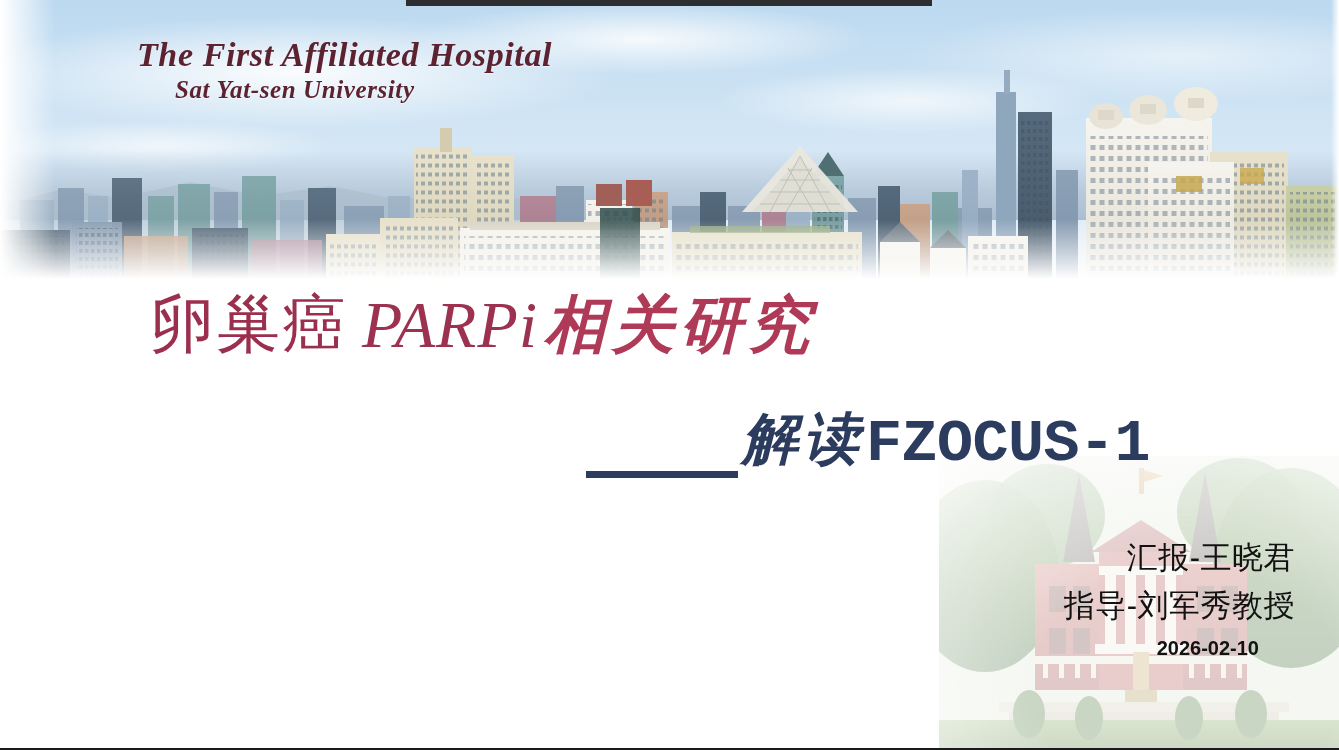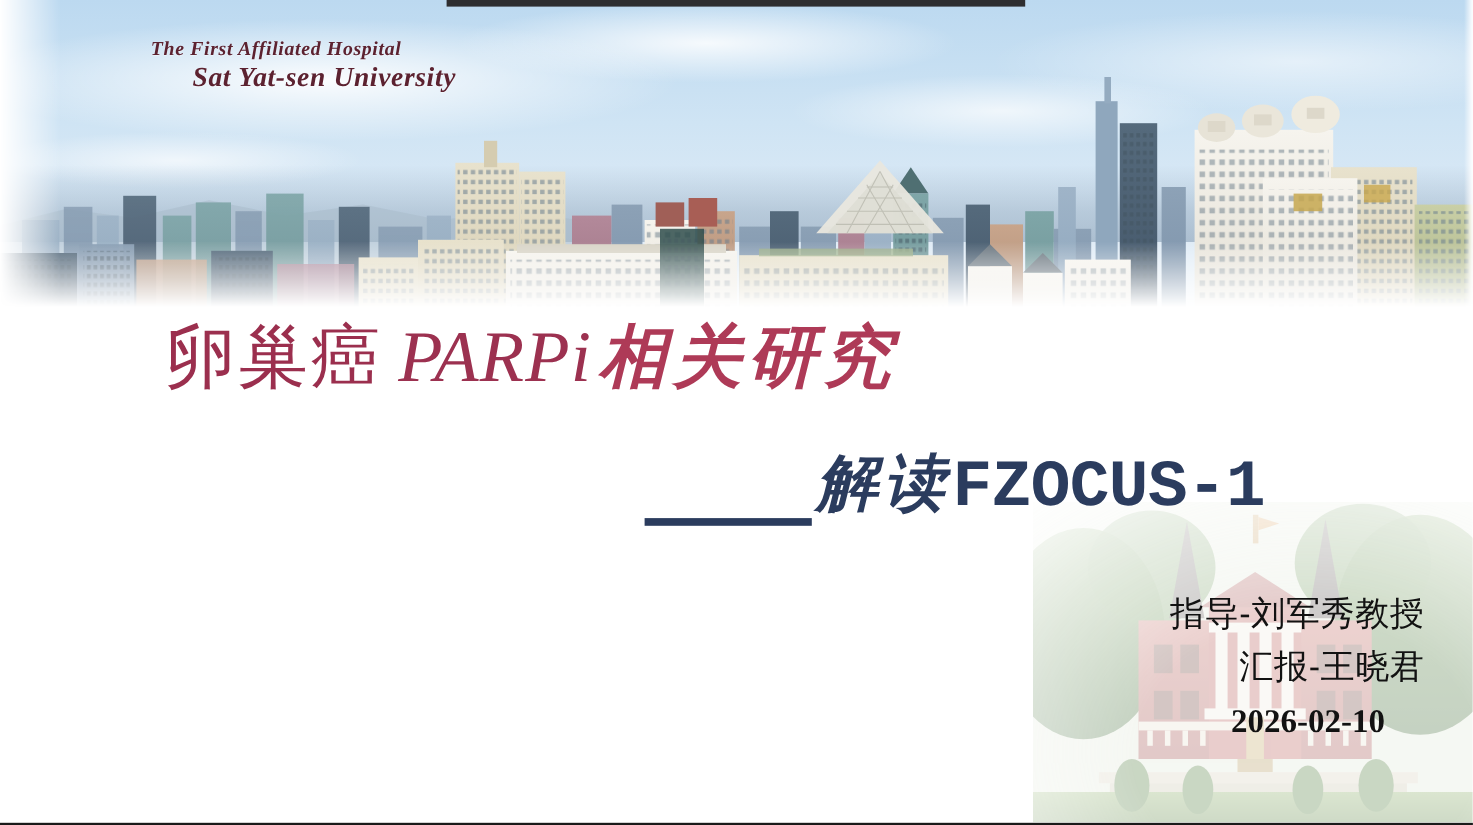--- a/index.html
+++ b/index.html
@@ -147,21 +147,21 @@
     top: 34px;
     z-index: 6;
     text-align: left;
     font-family: "Liberation Serif", "DejaVu Serif", serif;
     font-weight: 700;
     font-style: italic;
     color: #5c2230;
     line-height: 1.22;
     text-shadow: 0 1px 1px rgba(255,255,255,.5);
   }
-  .wm-l1 { font-size: 18px; letter-spacing: 0.6px; display:block; }
+  .wm-l1 { font-size: 34px; letter-spacing: 0.6px; display:block; }
   .wm-l2 { font-size: 25px; letter-spacing: 0.6px; display:block; padding-left: 38px; }
 
   
   .photo {
     position: absolute;
     right: 0;
     bottom: 0;
     width: 400px;
     height: 292px;
     z-index: 1;
@@ -184,22 +184,22 @@
   }
   .auth-line {
     font-family: "Liberation Sans", "DejaVu Sans", sans-serif;
     font-size: 31px;
     font-weight: 400;
     letter-spacing: 0.5px;
     line-height: 1.55;
     white-space: nowrap;
   }
   .auth-date {
-    font-family: Liberation Serif, serif;
-    font-size: 30px;
+    font-family: Liberation Sans, sans-serif;
+    font-size: 20px;
     font-weight: 700;
     letter-spacing: 0px;
     line-height: 1.6;
     margin-top: 2px;
     margin-right: 36px;
     white-space: nowrap;
   }
 </style>
 </head>
 <body>
@@ -493,18 +493,18 @@
     <span class="t-cn-1">卵巢癌</span><span class="t-en">PARPi</span><span class="t-cn-2">相关研究</span>
   </div>
 
   <div class="subtitle-row">
     <span class="em-rule"></span>
     <span class="sub-cn">解读</span>
     <span class="sub-en">FZOCUS-1</span>
   </div>
 
   <div class="authors">
+    <div class="auth-line">汇报-王晓君</div>
     <div class="auth-line">指导-刘军秀教授</div>
-    <div class="auth-line">汇报-王晓君</div>
     <div class="auth-date">2026-02-10</div>
   </div>
 
 </div>
 
 </body></html>

